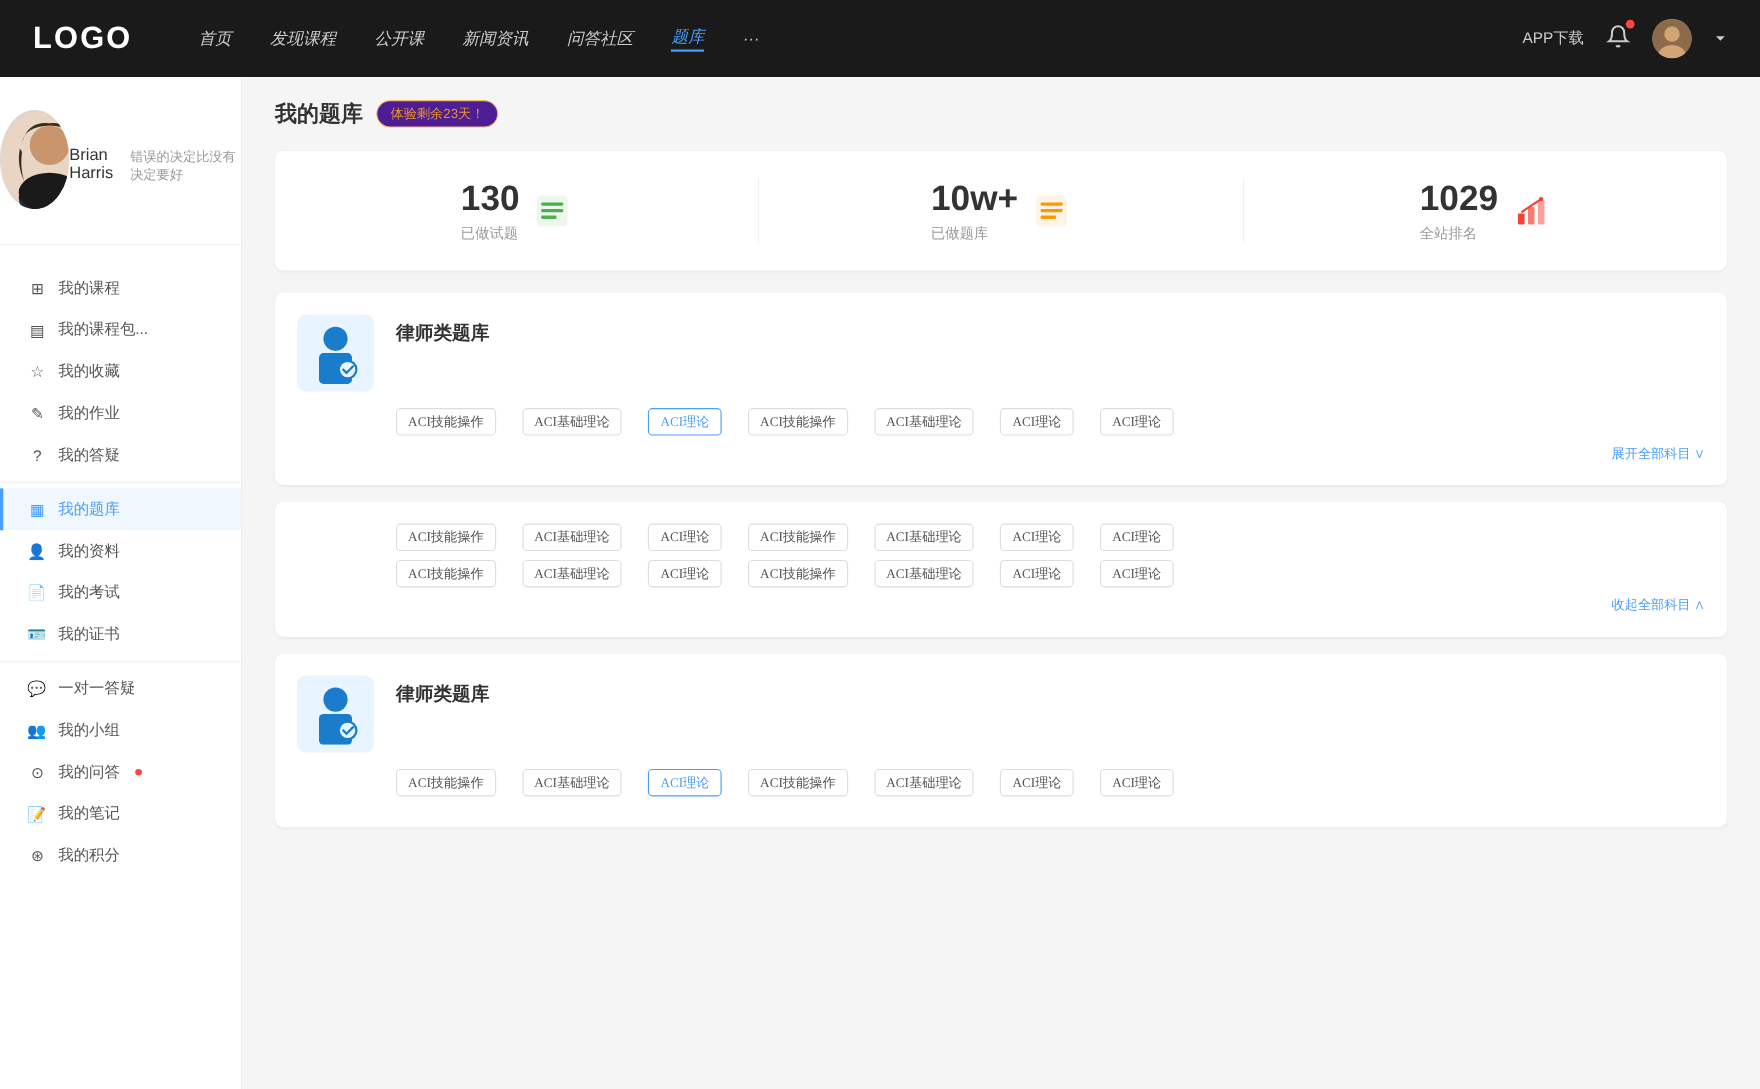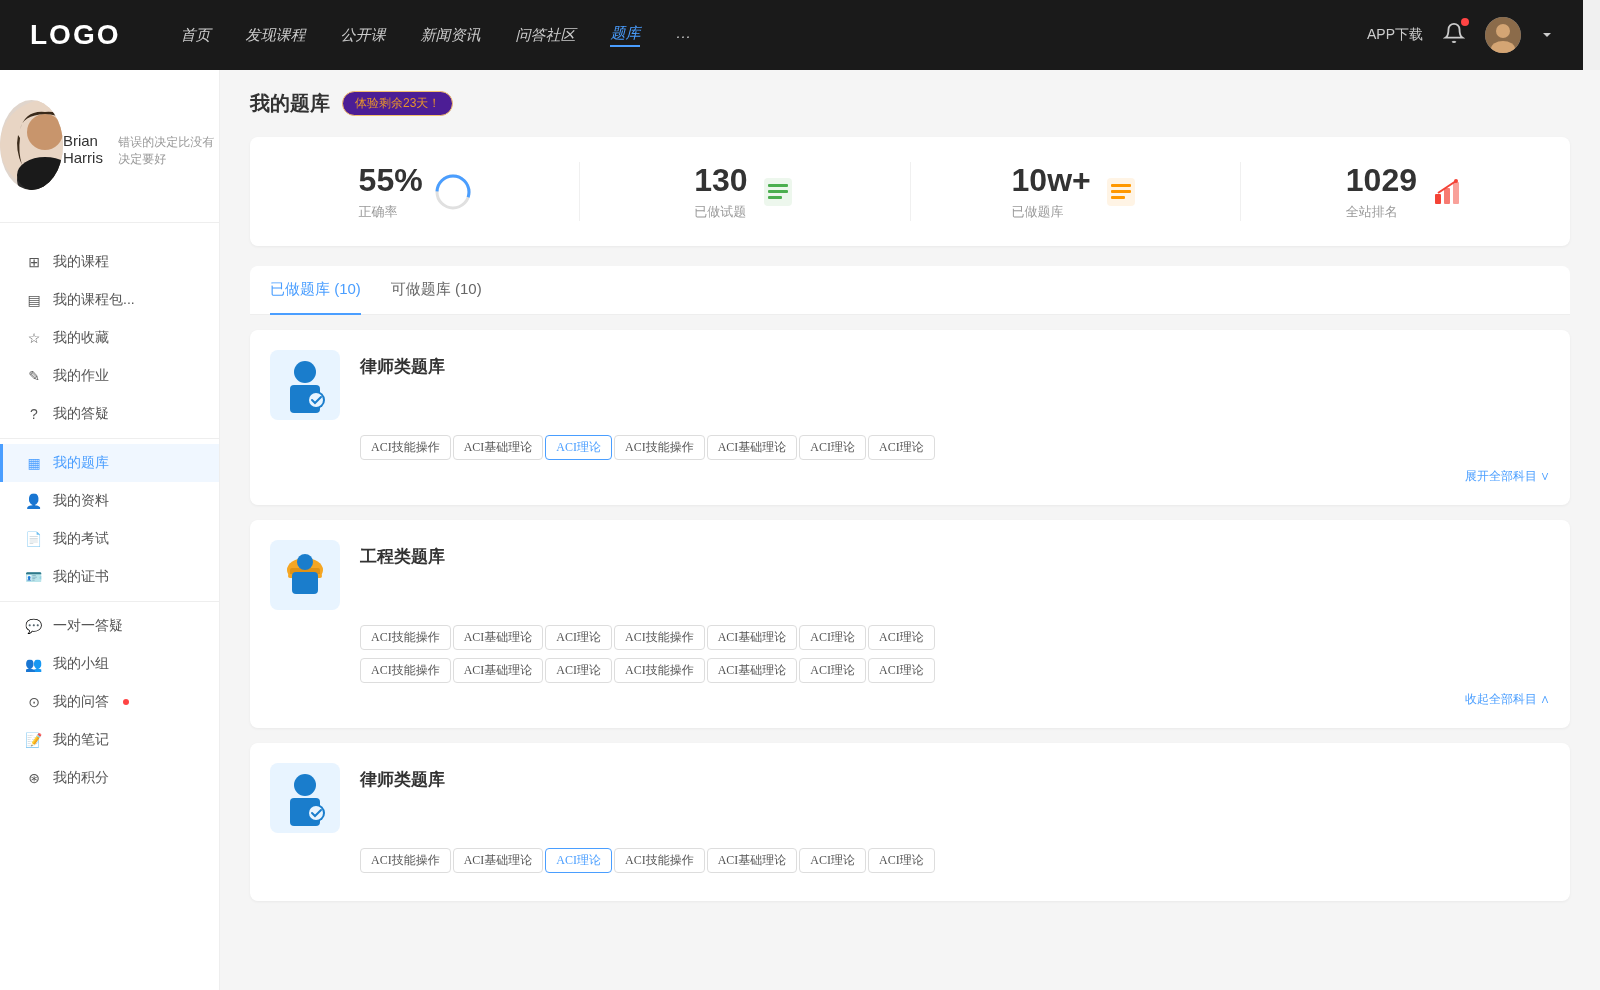--- a/index.html
+++ b/index.html
@@ -6,21 +6,21 @@
     body { font-family: -apple-system, BlinkMacSystemFont, 'PingFang SC', 'Microsoft YaHei', sans-serif; background: #f0f0f0; }
 
     
     .header {
       background: #1a1a1a;
       height: 70px;
       display: flex;
       align-items: center;
       padding: 0 30px;
       position: fixed;
-      top: 0; left: 0; right: 17px;
+      top: 0; left: 0; right: 0;
       z-index: 100;
     }
     .header-logo {
       color: white;
       font-size: 28px;
       font-weight: bold;
       letter-spacing: 2px;
       margin-right: 60px;
     }
     .header-nav {
@@ -275,21 +275,21 @@
     }
     .qbank-name {
       font-size: 17px;
       font-weight: 600;
       color: #333;
       padding-top: 5px;
     }
     .tags-row {
       display: flex;
       flex-wrap: wrap;
-      gap: 2px;
+      gap: 24px;
       align-items: center;
       padding-left: 90px;
       margin-bottom: 8px;
     }
     .tag {
       border: 1px solid #ddd;
       border-radius: 4px;
       padding: 3px 10px;
       font-size: 12px;
       color: #555;
@@ -435,33 +435,20 @@
 
   <main class="content">
 
     <div class="page-header">
       <span class="page-title">我的题库</span>
       <span class="trial-badge">体验剩余23天！</span>
     </div>
 
     <div class="stats-card">
 
-      <div class="stat-item">
-        <div class="stat-text">
-          <div class="stat-value">55%</div>
-          <div class="stat-label">正确率</div>
-        </div>
-        <div class="stat-icon">
-          <svg width="36" height="36" viewBox="0 0 36 36">
-            <circle cx="18" cy="18" r="16" fill="none" stroke="#e0e0e0" stroke-width="3"></circle>
-            <circle cx="18" cy="18" r="16" fill="none" stroke="#4a9eff" stroke-width="3" stroke-dasharray="55.3 45.3" stroke-dashoffset="25" transform="rotate(-90 18 18)"></circle>
-            <circle cx="18" cy="18" r="10" fill="white"></circle>
-          </svg>
-        </div>
-      </div>
 
       <div class="stat-item">
         <div class="stat-text">
           <div class="stat-value">130</div>
           <div class="stat-label">已做试题</div>
         </div>
         <div class="stat-icon">
           <svg width="32" height="32" viewBox="0 0 32 32">
             <rect x="2" y="2" width="28" height="28" rx="4" fill="#4CAF50" opacity="0.1"></rect>
             <rect x="6" y="8" width="20" height="3" rx="1" fill="#4CAF50"></rect>
@@ -496,24 +483,20 @@
             <rect x="4" y="18" width="6" height="10" rx="1" fill="#f44336"></rect>
             <rect x="13" y="12" width="6" height="16" rx="1" fill="#f44336" opacity="0.7"></rect>
             <rect x="22" y="6" width="6" height="22" rx="1" fill="#f44336" opacity="0.5"></rect>
             <polyline points="7,17 16,11 25,5" stroke="#f44336" stroke-width="2" fill="none"></polyline>
             <circle cx="25" cy="5" r="2" fill="#f44336"></circle>
           </svg>
         </div>
       </div>
     </div>
 
-    <div class="tabs-row">
-      <div class="tab-item active">已做题库 (10)</div>
-      <div class="tab-item">可做题库 (10)</div>
-    </div>
 
     <div class="qbank-card">
       <div class="qbank-header">
         <div class="qbank-icon">
           <svg width="50" height="55" viewBox="0 0 50 55">
             <circle cx="25" cy="14" r="11" fill="#1a7dcc"></circle>
             <rect x="10" y="27" width="30" height="28" rx="4" fill="#1a7dcc"></rect>
             <circle cx="36" cy="42" r="9" fill="#1a7dcc"></circle>
             <circle cx="36" cy="42" r="7" fill="#e8f4ff"></circle>
             <path d="M32 42 L35 45 L41 39" stroke="#1a7dcc" stroke-width="2" fill="none" stroke-linecap="round"></path>
@@ -527,34 +510,20 @@
         <span class="tag active-tag">ACI理论</span>
         <span class="tag">ACI技能操作</span>
         <span class="tag">ACI基础理论</span>
         <span class="tag">ACI理论</span>
         <span class="tag">ACI理论</span>
       </div>
       <div class="expand-btn">展开全部科目 ∨</div>
     </div>
 
     <div class="qbank-card">
-      <div class="qbank-header">
-        <div class="qbank-icon">
-          <svg width="50" height="55" viewBox="0 0 50 55">
-
-            <ellipse cx="25" cy="22" rx="18" ry="12" fill="#f5a623"></ellipse>
-            <rect x="10" y="20" width="30" height="8" rx="2" fill="#e09215"></rect>
-            <rect x="8" y="26" width="34" height="4" rx="2" fill="#f5a623"></rect>
-
-            <circle cx="25" cy="14" r="8" fill="#1a7dcc"></circle>
-            <rect x="12" y="24" width="26" height="22" rx="4" fill="#1a7dcc"></rect>
-          </svg>
-        </div>
-        <div class="qbank-name">工程类题库</div>
-      </div>
       <div class="tags-row">
         <span class="tag">ACI技能操作</span>
         <span class="tag">ACI基础理论</span>
         <span class="tag">ACI理论</span>
         <span class="tag">ACI技能操作</span>
         <span class="tag">ACI基础理论</span>
         <span class="tag">ACI理论</span>
         <span class="tag">ACI理论</span>
       </div>
       <div class="tags-row">

